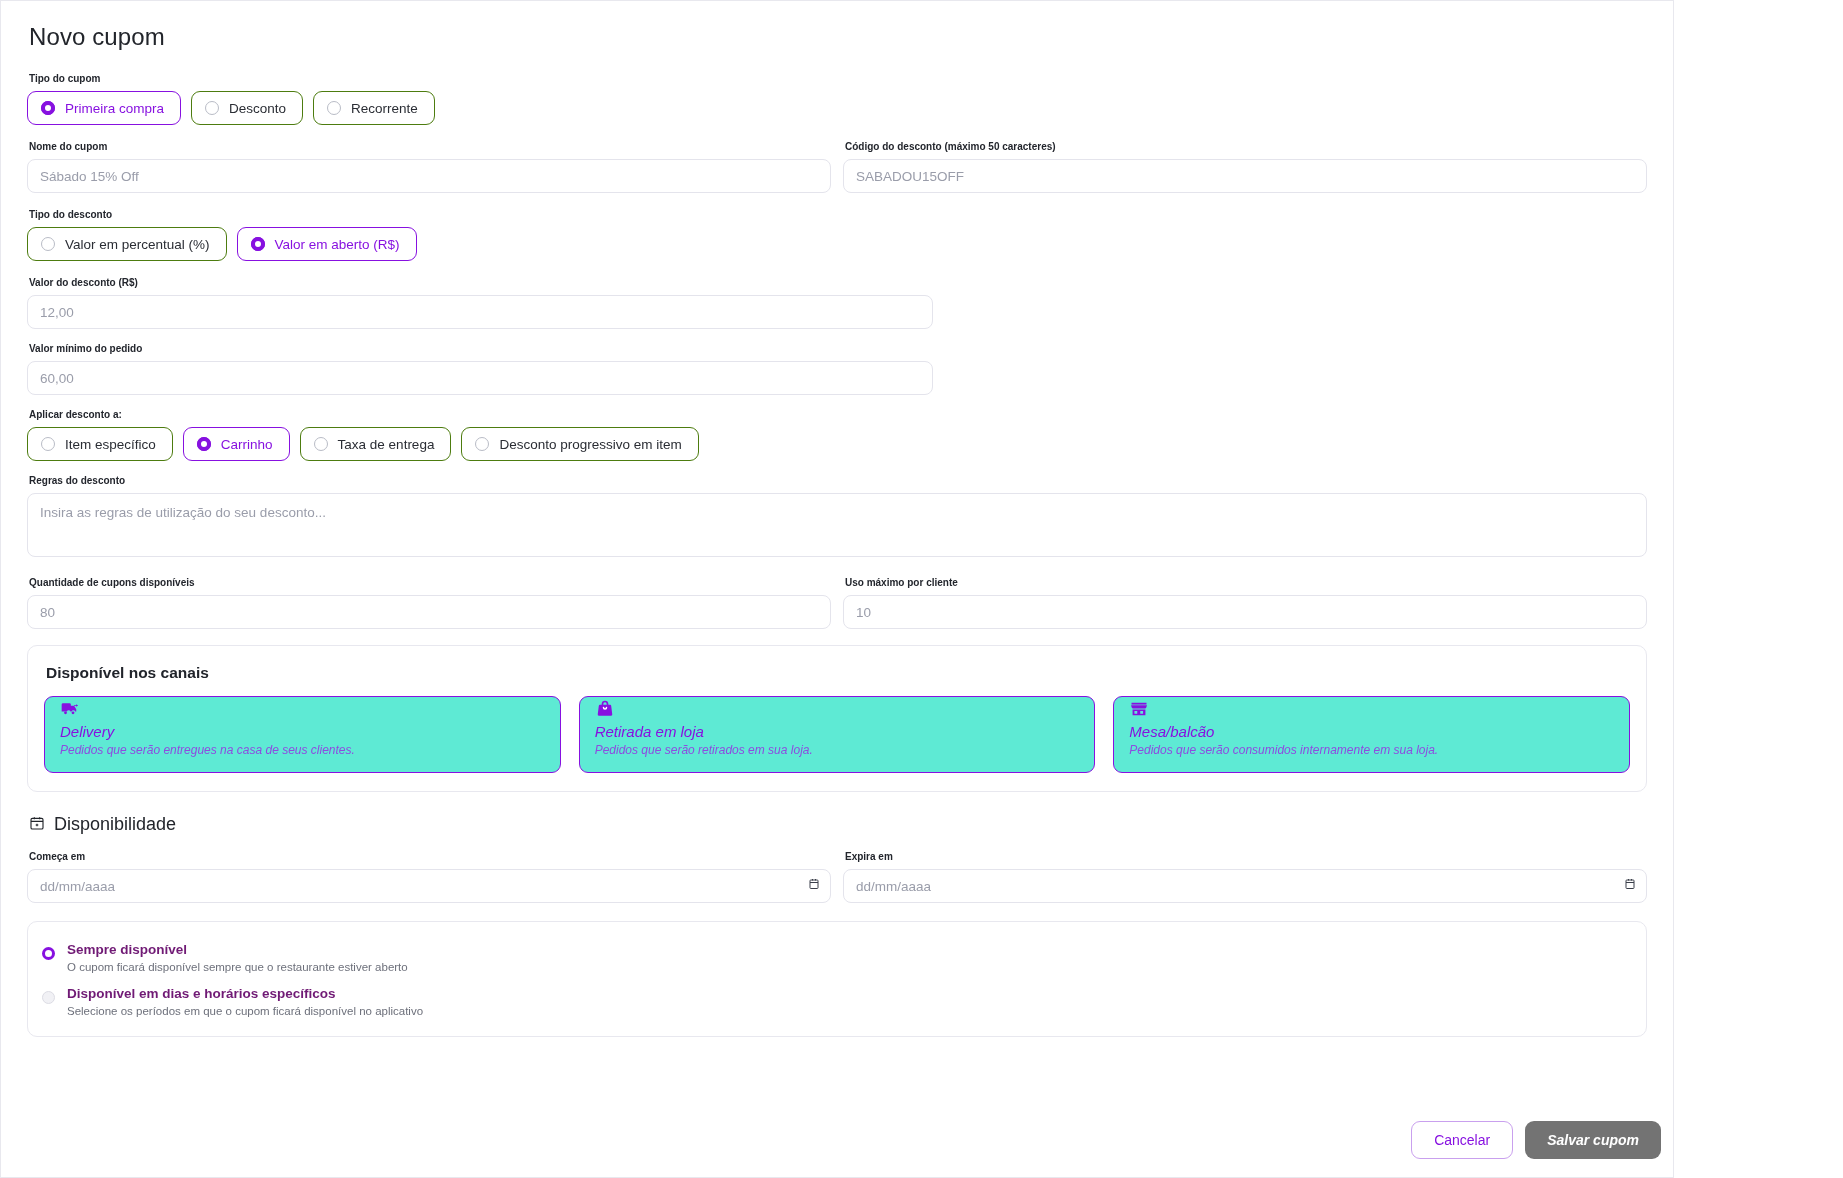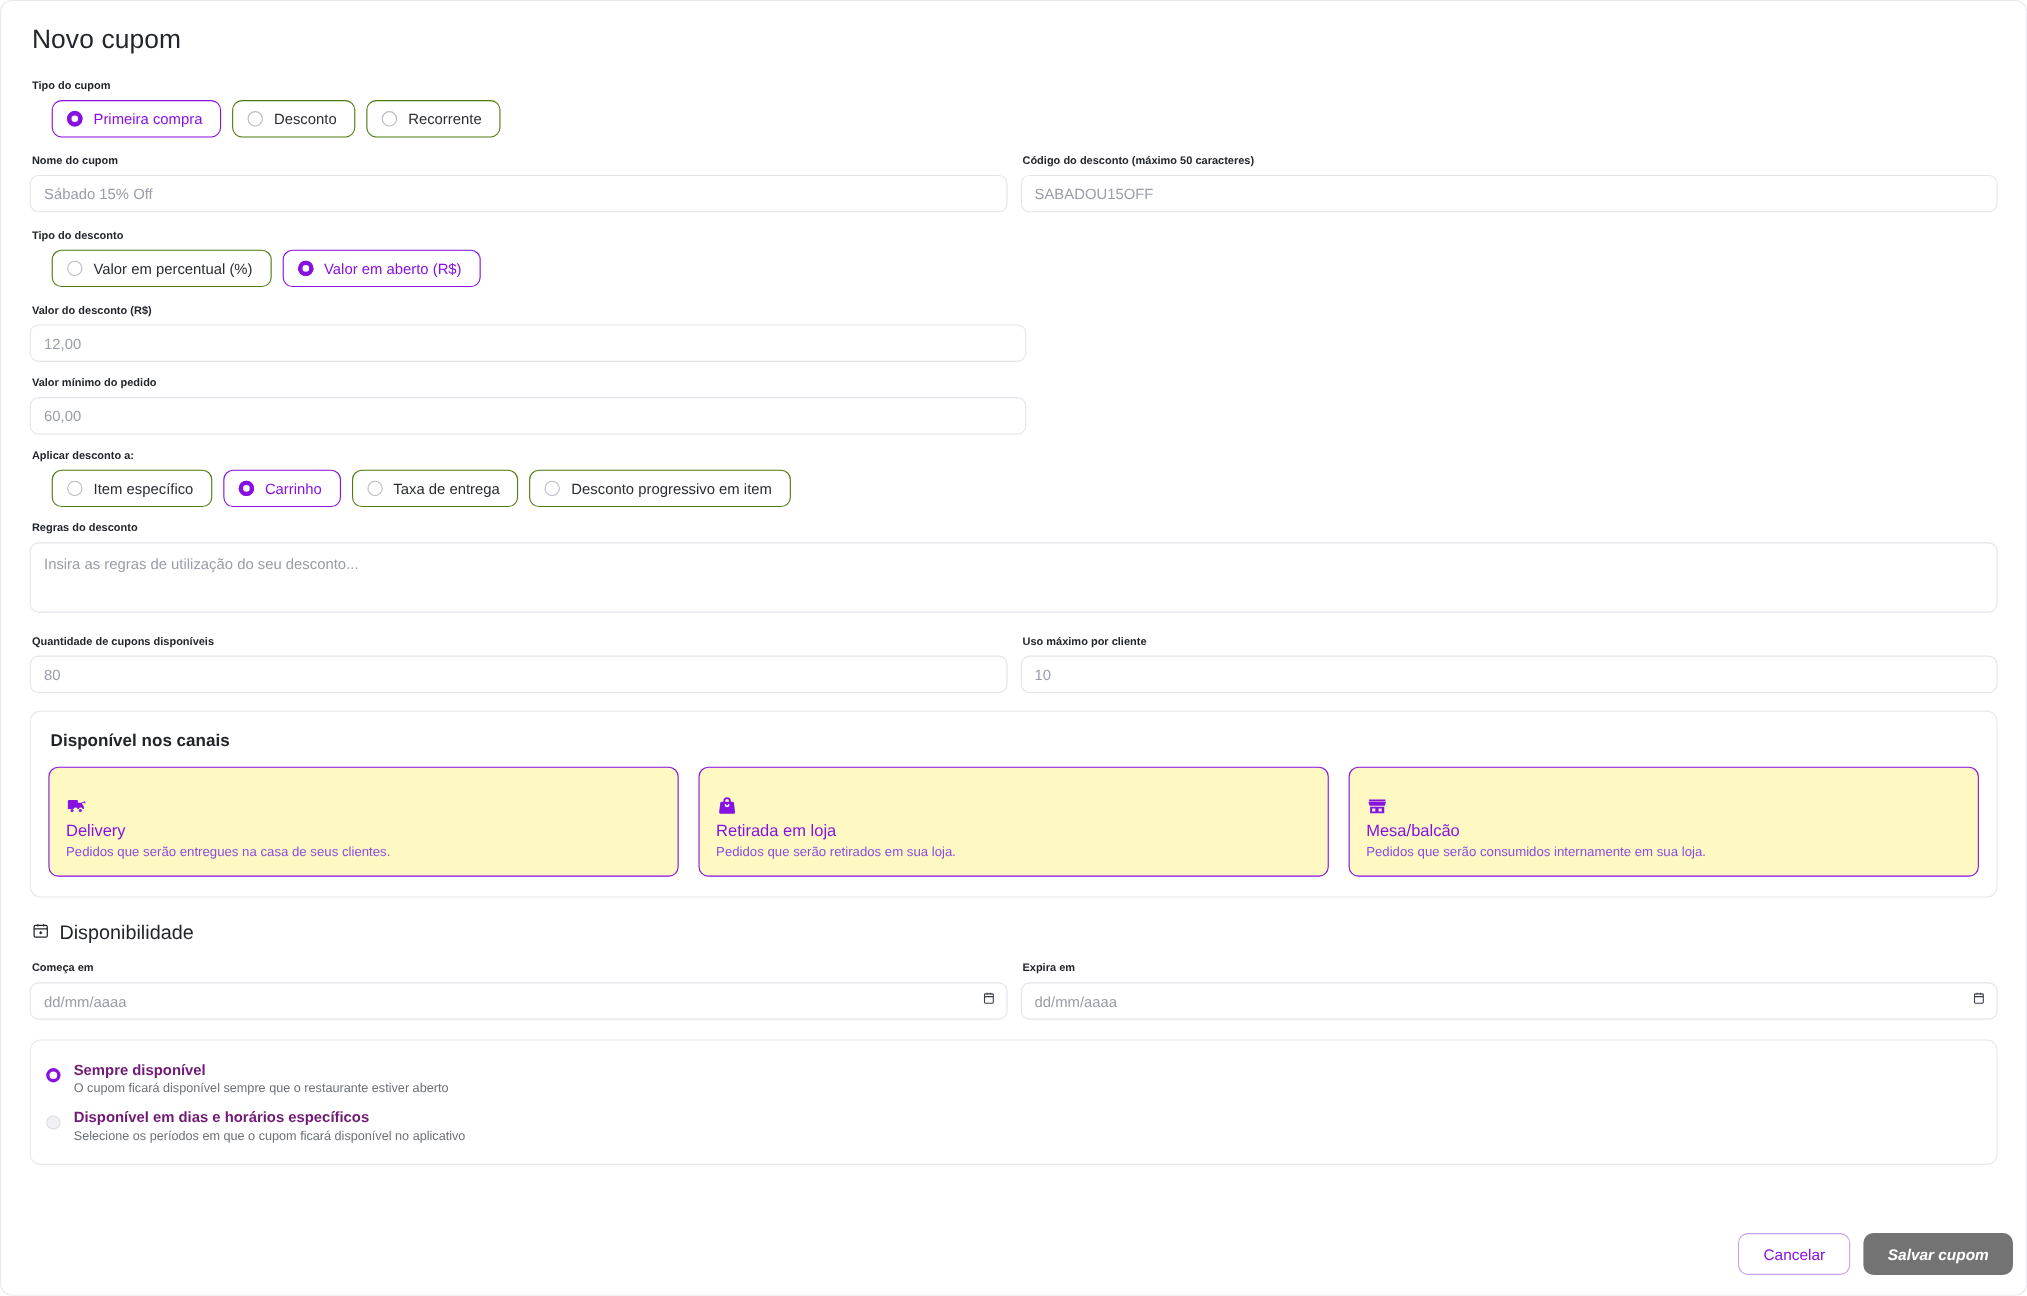--- a/index.html
+++ b/index.html
@@ -6,25 +6,25 @@
   html, body {
     margin: 0; padding: 0;
     width: 1843px; height: 1178px;
     background: #ffffff;
     font-family: "Liberation Sans", sans-serif;
     color: #1f2430;
     overflow: hidden;
   }
   .page {
     position: relative;
-    width: 1843px;
+    width: 1674px;
     height: 1178px;
     background: #ffffff;
     border: 1px solid #e8e8ee;
-    border-radius: 11px;
+    border-radius: 0;
     padding: 22px 26px 0 26px;
   }
   .page-title {
     font-size: 24px;
     font-weight: 400;
     color: #22252b;
     margin: 0 0 22px 2px;
     letter-spacing: .1px;
   }
   .field-label {
@@ -38,21 +38,20 @@
     display: flex;
     gap: 12px;
   }
   .col { flex: 1 1 0; min-width: 0; }
 
   
   .pill-group {
     display: flex;
     gap: 10px;
     flex-wrap: wrap;
-    margin-left: 20px;
   }
   .pill {
     display: inline-flex;
     align-items: center;
     gap: 10px;
     height: 34px;
     padding: 0 16px 0 13px;
     border: 1px solid #4d7c0f;
     border-radius: 9px;
     background: #fff;
@@ -134,23 +133,24 @@
     margin: 2px 0 14px 2px;
   }
   .channels {
     display: flex;
     gap: 18px;
   }
   .channel-card {
     flex: 1 1 0;
     border: 1.6px solid #8711e0;
     border-radius: 9px;
-    padding: 25px 15px 15px 15px;
-    background: #fef9c3;
+    padding: 2px 15px 15px 15px;
+    background: #5eead4;
     cursor: pointer;
+    font-style: italic;
   }
   .channel-icon {
     color: #8711e0;
     margin-bottom: 4px;
     line-height: 0;
     display: block;
   }
   .channel-name {
     color: #8711e0;
     font-size: 15px;

